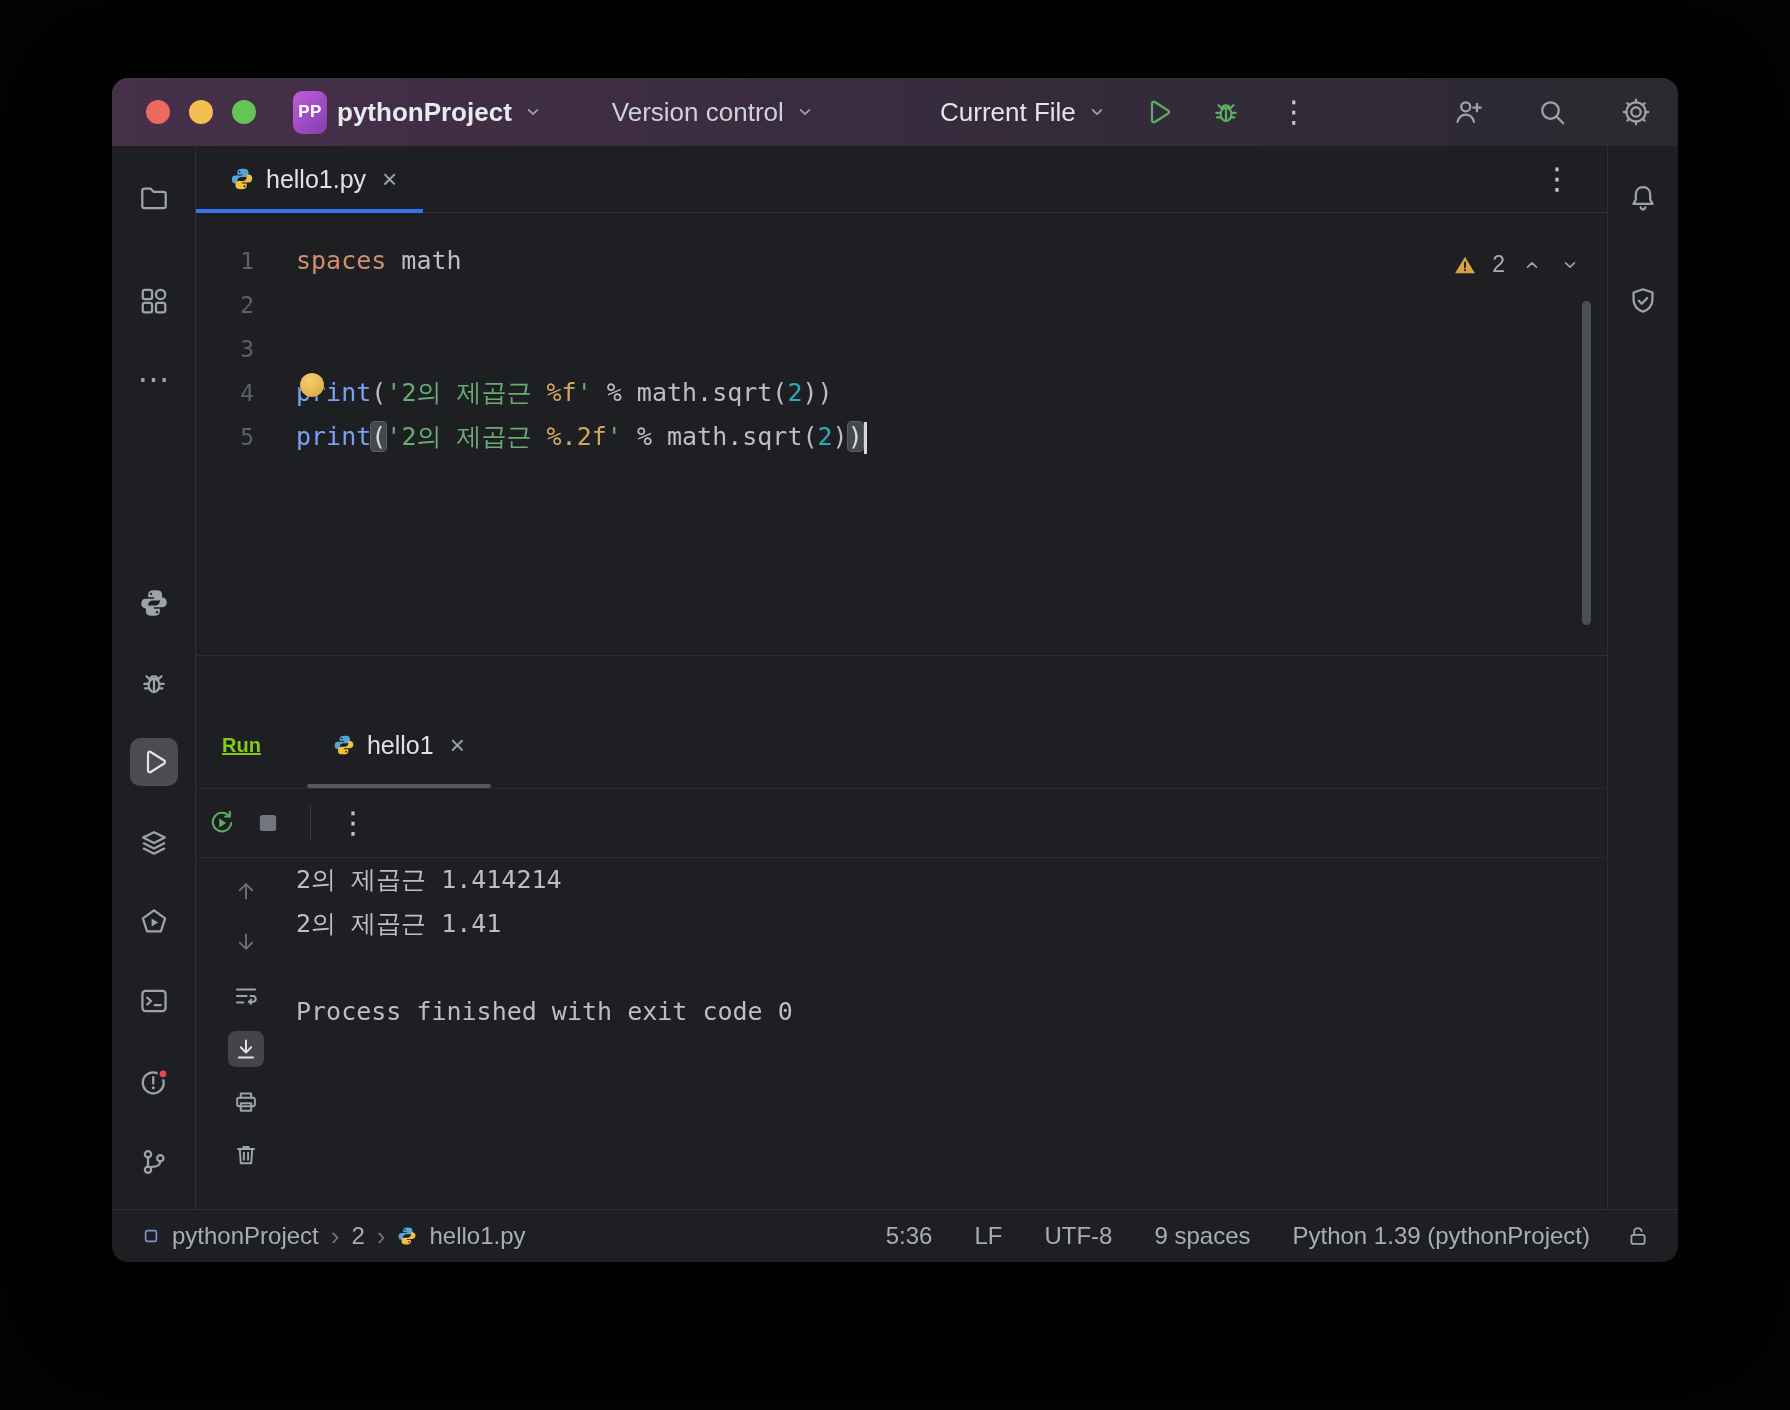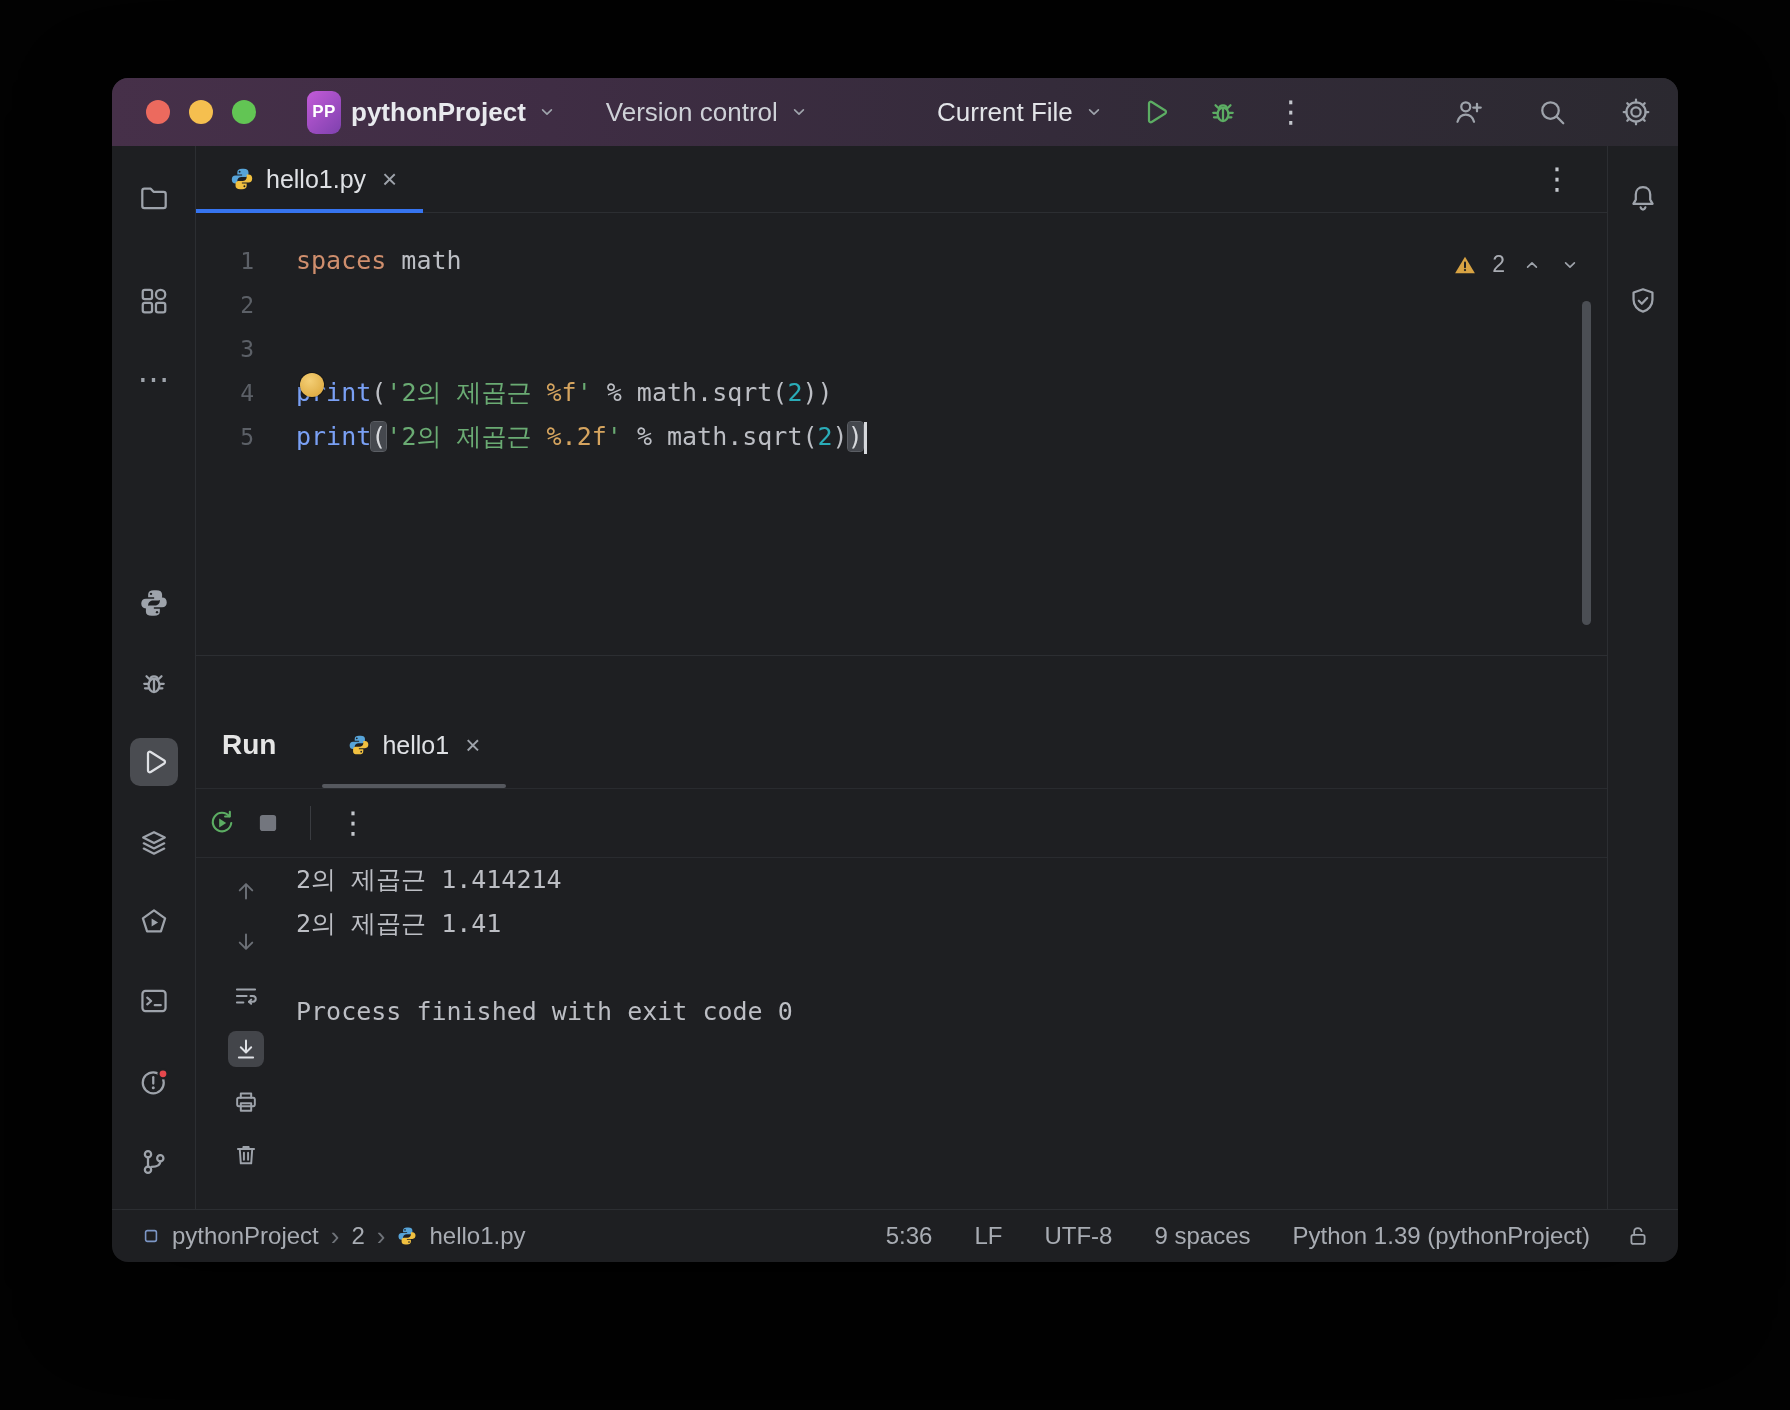--- a/index.html
+++ b/index.html
@@ -20,23 +20,23 @@
   
   .titlebar{height:68px;flex:none;display:flex;align-items:center;padding:0 22px 0 30px;
             background:linear-gradient(90deg,#463049 0%,#3f2d44 28%,#342b3a 60%,#2b2930 100%);
             color:#d5d7dd;font-size:26px;}
   .traffic{display:flex;gap:19px;align-items:center;margin-left:4px;}
   .tl{width:24px;height:24px;border-radius:50%;display:inline-block;}
   .tl.red{background:#ec6a5e;}.tl.yellow{background:#f5bf4f;}.tl.green{background:#62c554;}
   .widget{display:flex;align-items:center;gap:10px;cursor:default;}
   .project-widget{margin-left:37px;}
   .pp-badge{width:34px;height:43px;border-radius:9px;background:linear-gradient(135deg,#c35bd8,#7e41ae);
-            color:#fff;font-size:17px;font-weight:bold;display:grid;place-items:center;letter-spacing:.5px;margin-left:14px;}
+            color:#fff;font-size:17px;font-weight:bold;display:grid;place-items:center;letter-spacing:.5px;}
   .project-name{font-weight:bold;color:#e8eaee;}
-  .vcs-widget{margin-left:48px;color:#ced1d7;}
+  .vcs-widget{margin-left:68px;color:#ced1d7;}
   .runconfig-widget{color:#e2e4e8;margin-right:30px;}
   .spacer{flex:1 1 0;}
   .icon-btn{background:none;border:none;padding:0;margin:0;display:grid;place-items:center;
             width:40px;height:40px;border-radius:8px;cursor:default;}
   .mid-icons{display:flex;align-items:center;gap:28px;}
   .tb-right{display:flex;align-items:center;gap:44px;margin-left:10px;}
   .kebab-glyph{font-size:30px;color:#c3c6cc;line-height:1;}
 
   
   .main-row{flex:1;display:flex;min-height:0;}
@@ -80,21 +80,21 @@
   .inspect-widget{position:absolute;top:38px;right:26px;display:flex;align-items:center;gap:16px;
                   font-family:"Liberation Sans",sans-serif;}
   .inspect-count{color:#a8abb2;font-size:23px;}
   .scrollbar{position:absolute;top:88px;right:16px;width:9px;height:324px;border-radius:5px;background:#4b4e54;}
 
   
   .run-panel{flex:1;display:flex;flex-direction:column;border-top:1px solid #2c2e32;
              padding-top:46px;box-sizing:border-box;min-height:0;}
   .run-header{height:86px;flex:none;display:flex;align-items:center;padding-left:26px;
               border-bottom:1px solid #292b2f;position:relative;}
-  .run-title{font-size:28px;font-weight:bold;color:#e5e5e5;}
+  .run-title{font-size:20px;font-weight:bold;color:#84cc16;text-decoration:underline;}
   .run-tab{height:100%;display:flex;align-items:center;gap:12px;padding:0 26px;margin-left:46px;
            position:relative;color:#dfe1e5;font-size:25px;}
   .run-tab::after{content:'';position:absolute;left:0;right:0;bottom:0;height:4px;background:#55585e;border-radius:2px;}
   .run-toolbar{height:68px;flex:none;display:flex;align-items:center;padding-left:8px;gap:10px;
                border-bottom:1px solid #292b2f;}
   .vsep{width:1px;height:34px;background:#3a3c41;margin:0 14px;}
   .console{flex:1;display:flex;min-height:0;}
   .console-rail{flex:0 0 100px;display:flex;flex-direction:column;align-items:center;gap:17px;padding-top:14px;}
   .cbtn{width:36px;height:36px;border:none;background:transparent;border-radius:8px;display:grid;place-items:center;padding:0;}
   .cbtn.active{background:#43454a;}

